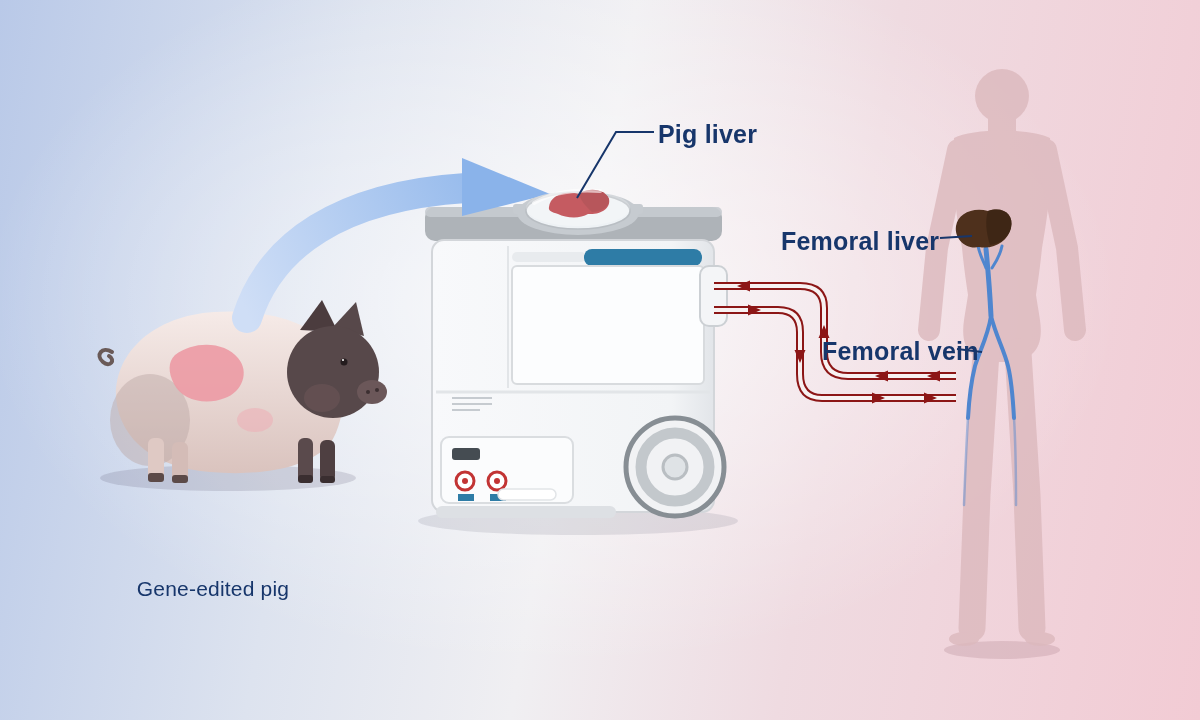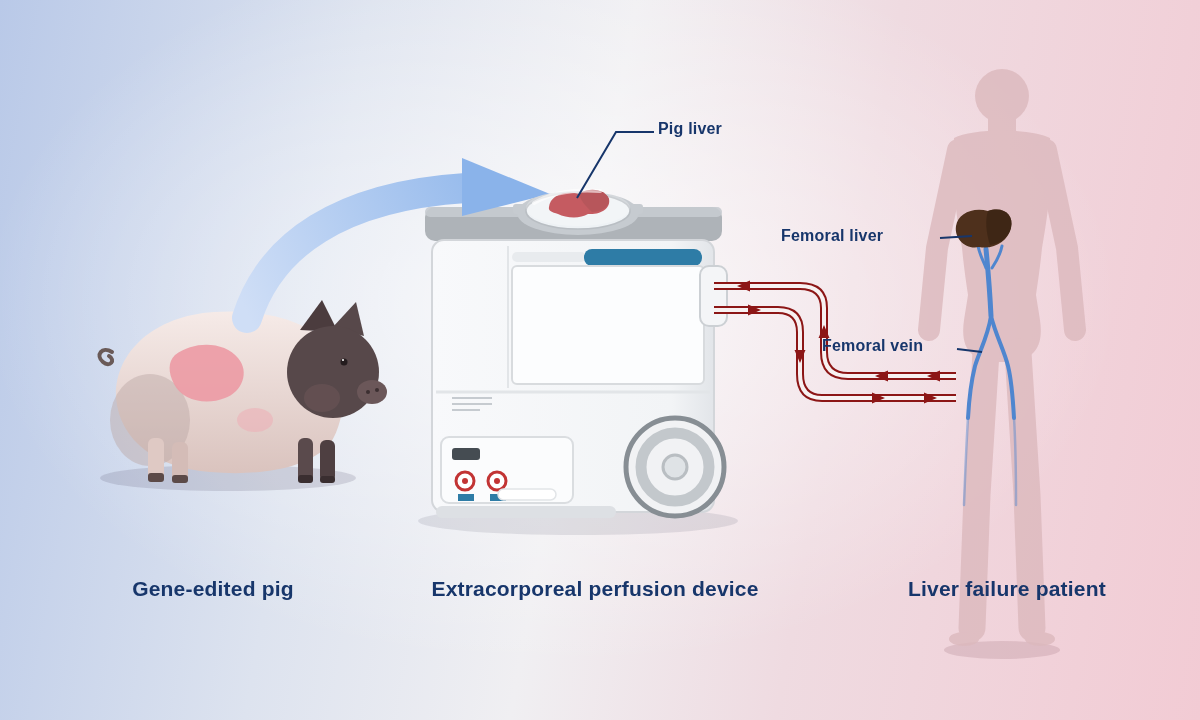--- a/index.html
+++ b/index.html
@@ -17,28 +17,28 @@
     overflow:hidden;
     font-family:"Liberation Sans", sans-serif;
     background:
       radial-gradient(ellipse at 46% 42%, rgba(255,255,255,.72), rgba(255,255,255,0) 62%),
       linear-gradient(100deg,#b9c9e8 0%, #dde3ef 28%, #f0eff2 48%, #efdbe1 68%, #f2cbd4 100%);
   }
   #scene-svg{position:absolute;left:0;top:0;}
   .annotation{
     position:absolute;
     color:var(--label-text);
-    font-size:16px;font-weight:bold;
+    font-size:25px;font-weight:bold;
     white-space:nowrap;
     letter-spacing:.2px;
   }
   .caption{
     position:absolute;
     color:var(--label-text);
-    font-size:21px;font-weight:bold;
+    font-size:21px;font-weight:normal;
     text-align:center;
     letter-spacing:.2px;
   }
   .s-pointer{stroke:var(--label-text);stroke-width:2;fill:none;}
   .s-tube{stroke:var(--tube);stroke-width:8;fill:none;}
   .s-tube-inner{stroke:#f7f1f1;stroke-width:4;fill:none;}
   .f-tube{fill:var(--tube);}
   .s-vein{stroke:var(--vein-blue);fill:none;stroke-linecap:round;}
   .f-liver{fill:var(--pig-liver-red);}
   .f-dliver{fill:var(--diseased-liver-brown);}
@@ -188,16 +188,14 @@
       <line class="s-pointer" x1="940" y1="238" x2="972" y2="236"></line>
       <line class="s-pointer" x1="957" y1="349" x2="982" y2="352"></line>
     </g>
   </svg>
 
   <div class="annotation" style="left:658px; top:120px;">Pig liver</div>
   <div class="annotation" style="left:781px; top:227px;">Femoral liver</div>
   <div class="annotation" style="left:822px; top:337px;text-align:center;">Femoral vein</div>
 
   <div class="caption" style="left:63px; top:577px; width:300px;">Gene-edited pig</div>
-  <div class="caption" style="left:395px; top:577px; width:400px;">Extracorporeal perfusion device</div>
-  <div class="caption" style="left:857px; top:577px; width:300px;">Liver failure patient</div>
 
 </div>
 
 </body></html>

